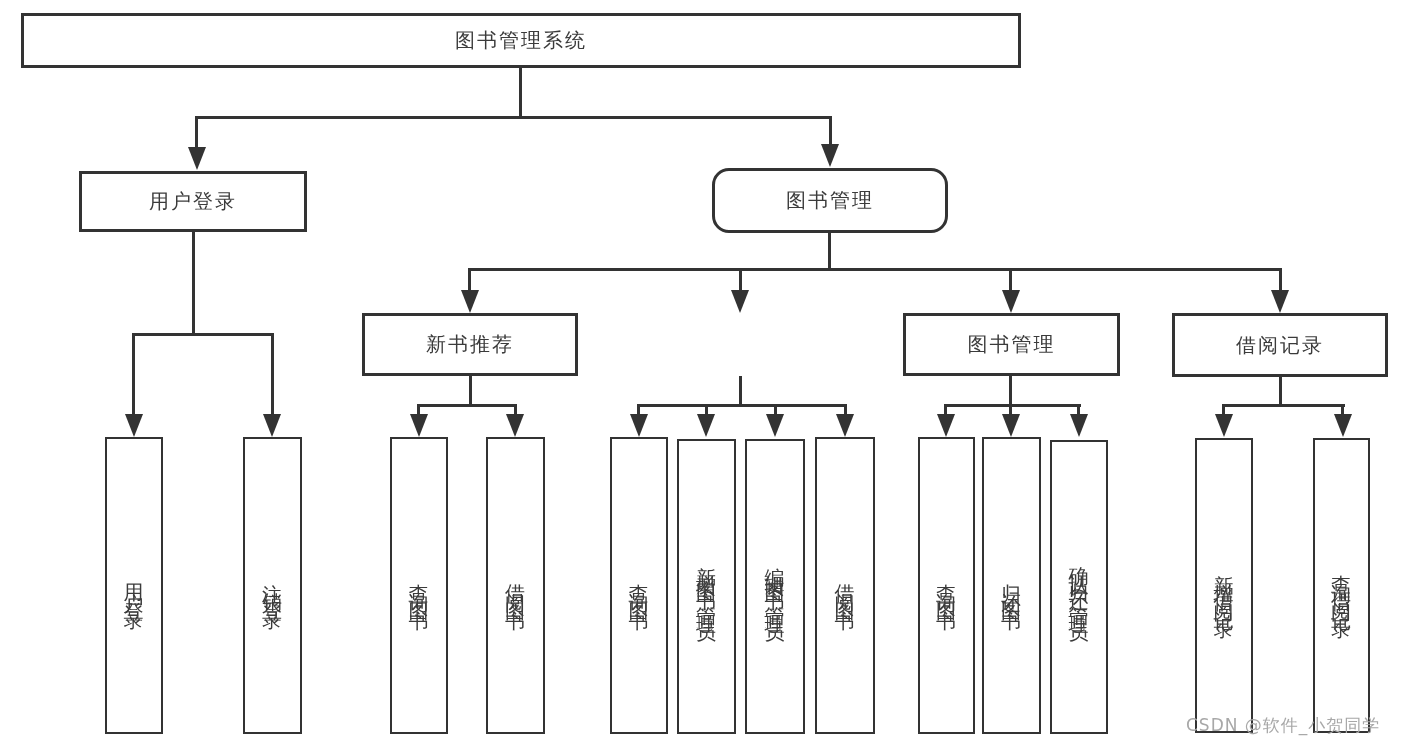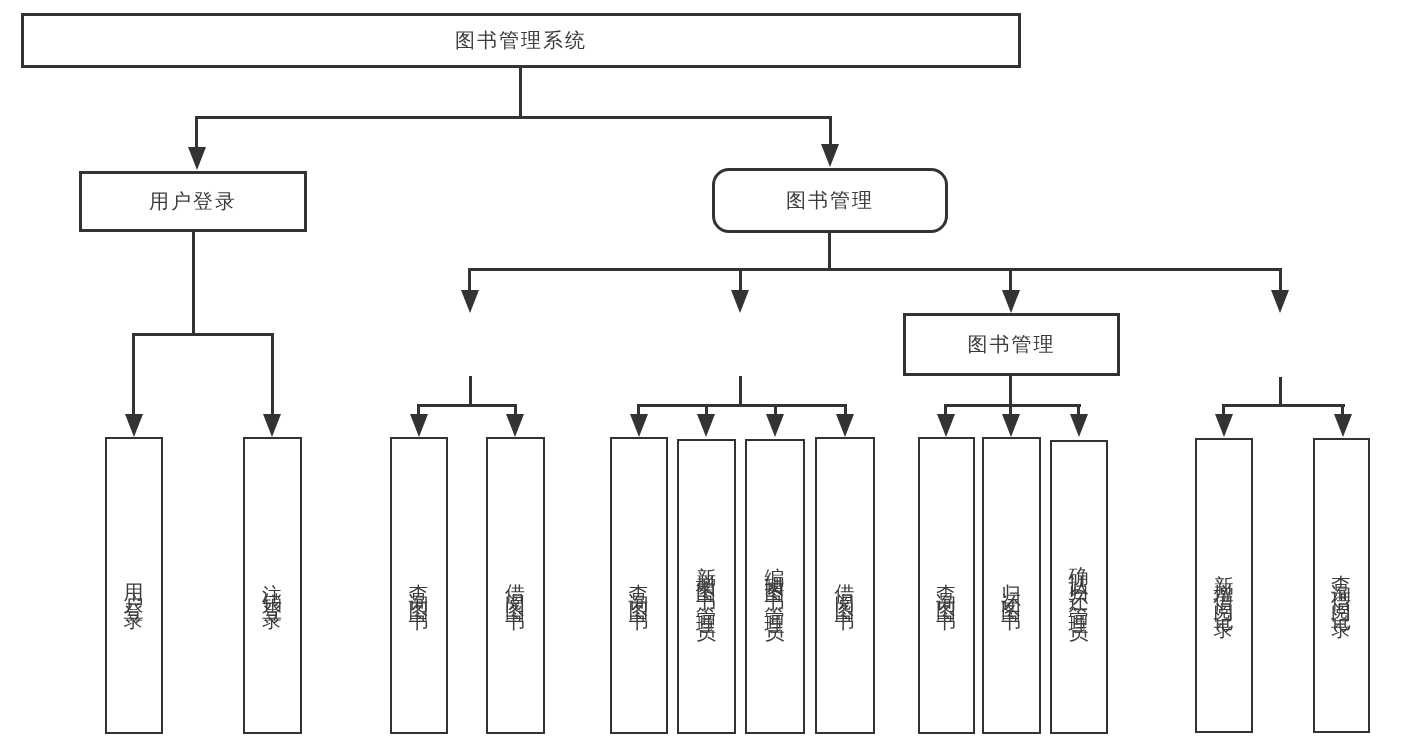--- a/index.html
+++ b/index.html
@@ -64,21 +64,23 @@
   <div class="line" style="left:468px; top:268px; width:814px; height:3px;"></div>
   <div class="line" style="left:468px; top:268px; width:3px; height:24px;"></div>
   <div class="arrow" style="left:461px; top:290px;"></div>
   <div class="line" style="left:739px; top:268px; width:3px; height:24px;"></div>
   <div class="arrow" style="left:731px; top:290px;"></div>
   <div class="line" style="left:1009px; top:268px; width:3px; height:24px;"></div>
   <div class="arrow" style="left:1002px; top:290px;"></div>
   <div class="line" style="left:1279px; top:268px; width:3px; height:24px;"></div>
   <div class="arrow" style="left:1271px; top:290px;"></div>
 
+  <div class="node" style="left:362px; top:313px; width:216px; height:63px;">新书推荐</div>
   <div class="node" style="left:903px; top:313px; width:217px; height:63px;">图书管理</div>
+  <div class="node" style="left:1172px; top:313px; width:216px; height:64px;">借阅记录</div>
 
   <div class="line" style="left:469px; top:376px; width:3px; height:30px;"></div>
   <div class="line" style="left:417px; top:404px; width:100px; height:3px;"></div>
   <div class="line" style="left:417px; top:404px; width:3px; height:13px;"></div>
   <div class="arrow" style="left:410px; top:414px;"></div>
   <div class="line" style="left:514px; top:404px; width:3px; height:13px;"></div>
   <div class="arrow" style="left:506px; top:414px;"></div>
 
   <div class="line" style="left:739px; top:376px; width:3px; height:30px;"></div>
   <div class="line" style="left:637px; top:404px; width:210px; height:3px;"></div>
@@ -118,14 +120,15 @@
   <div class="node leaf long" style="left:745px; top:439px; width:60px; height:295px;">编辑图书（管理员）</div>
   <div class="node leaf" style="left:815px; top:437px; width:60px; height:297px;">借阅图书</div>
 
   <div class="node leaf" style="left:918px; top:437px; width:57px; height:297px;">查询图书</div>
   <div class="node leaf" style="left:982px; top:437px; width:59px; height:297px;">归还图书</div>
   <div class="node leaf long" style="left:1050px; top:440px; width:58px; height:294px;">确认归还（管理员）</div>
 
   <div class="node leaf" style="left:1195px; top:438px; width:58px; height:295px;">新增借阅记录</div>
   <div class="node leaf" style="left:1313px; top:438px; width:57px; height:295px;">查询借阅记录</div>
 
+  <div class="watermark">CSDN @软件_小贺同学</div>
 
 </div>
 
 </body></html>

